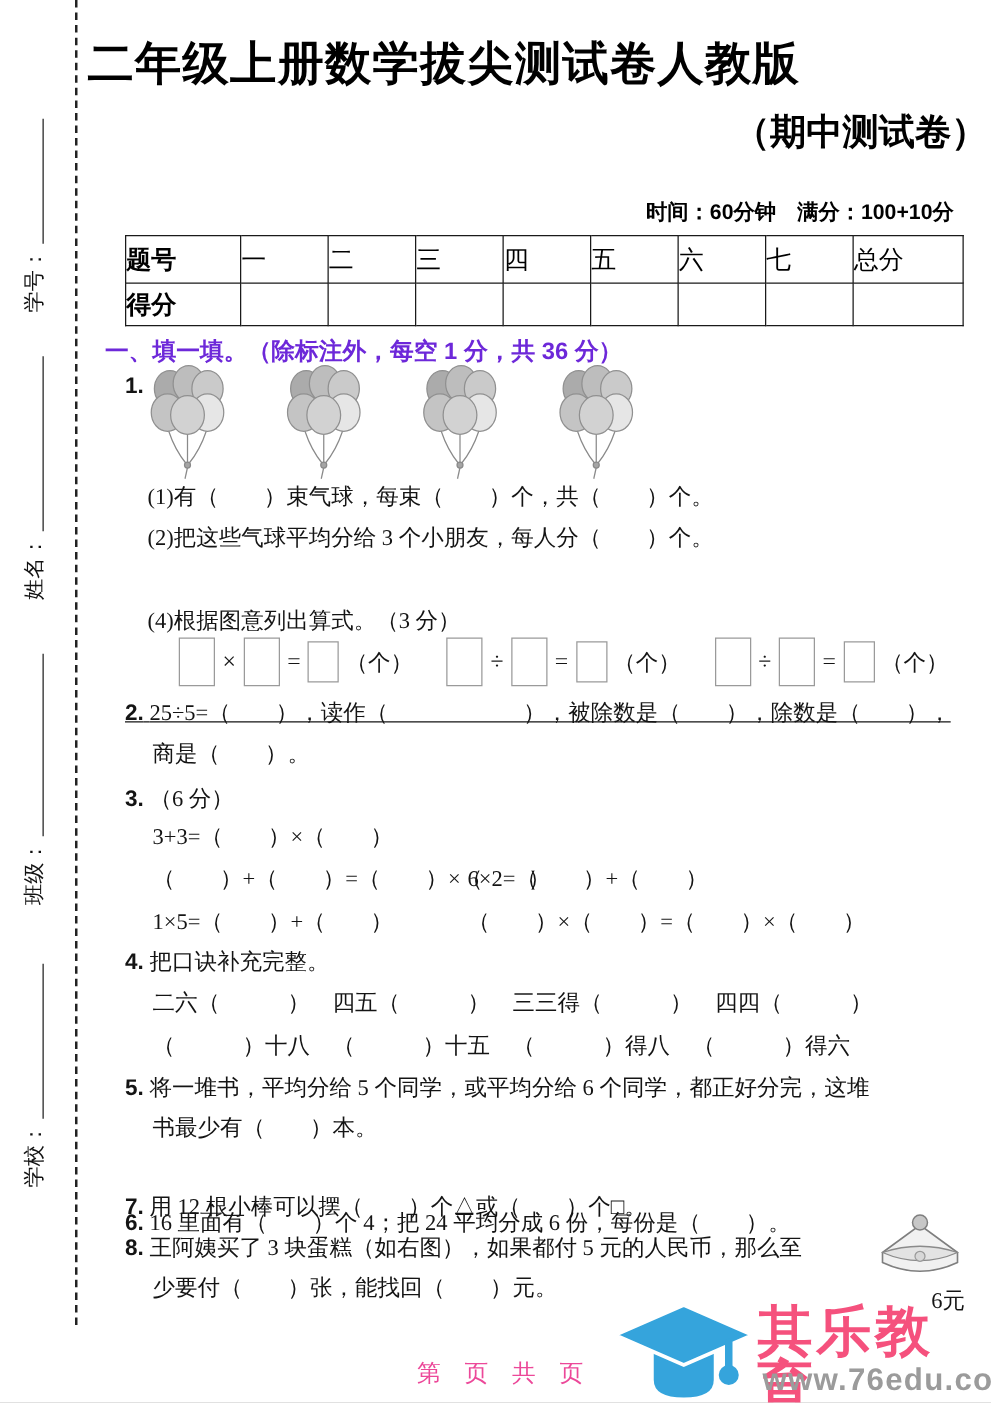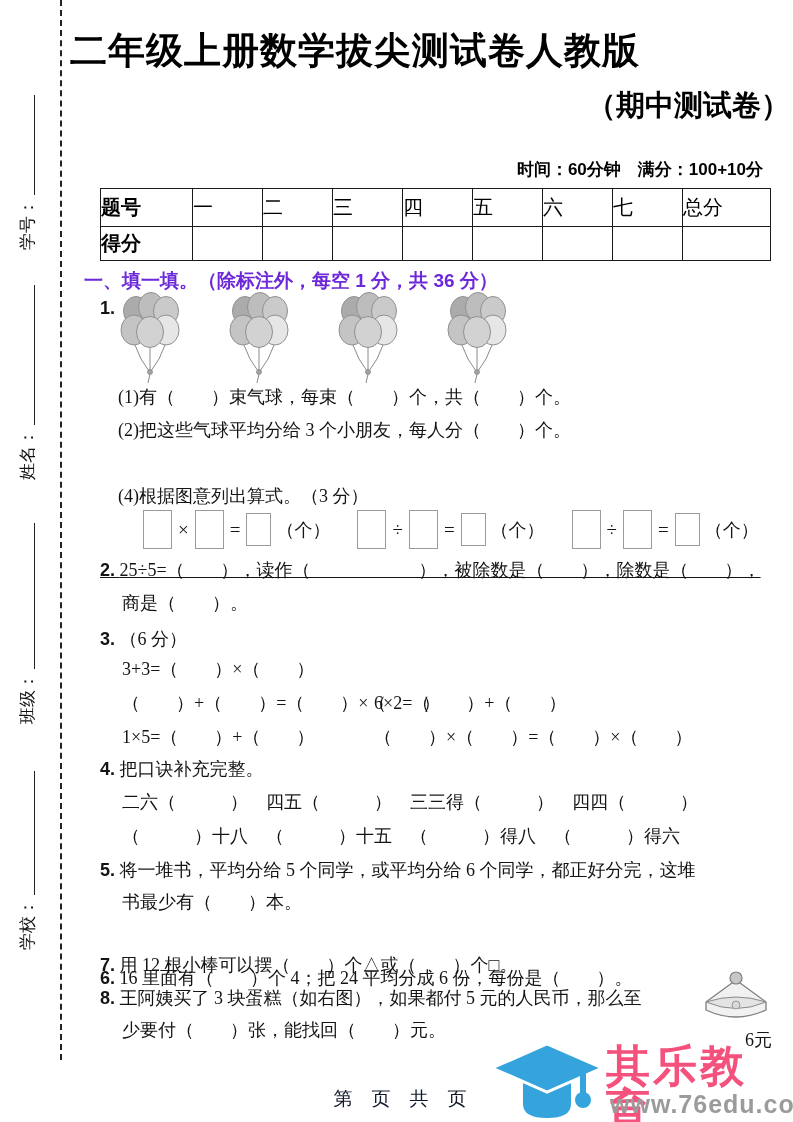--- a/index.html
+++ b/index.html
@@ -56,21 +56,21 @@
   .eq-row { position:absolute; left:143px; top:510px; display:flex; gap:27px; align-items:center; }
   .eq-group { display:flex; align-items:center; gap:5px; font-size:18px; }
   .eqbox { display:inline-block; width:29px; height:39px; border:1.4px solid #9a9a9a; background:#fff; }
   .eqbox.small { width:25px; height:33px; }
   .eqop { font-size:19px; padding:0 1px; }
   .two-col { display:flex; }
   .two-col .lcol { width:252px; }
   
   .footer {
     position:absolute; left:55px; top:1086px; width:690px; text-align:center;
-    font-family:"Liberation Sans", sans-serif; font-size:19px; color:#0f172a; word-spacing:14px;
+    font-family:"Liberation Sans", sans-serif; font-size:19px; color:#ec4899; word-spacing:14px;
   }
   .logo-cap { position:absolute; left:486px; top:1040px; }
   .logo-name {
     position:absolute; left:606px; top:1044px; font-family:"Liberation Sans", sans-serif;
     font-weight:900; font-size:44px; letter-spacing:3px; line-height:1;
   }
   .logo-url {
     position:absolute; left:610px; top:1092px; font-family:"Liberation Sans", sans-serif;
     font-weight:700; font-size:25px; letter-spacing:1px; line-height:1;
   }

